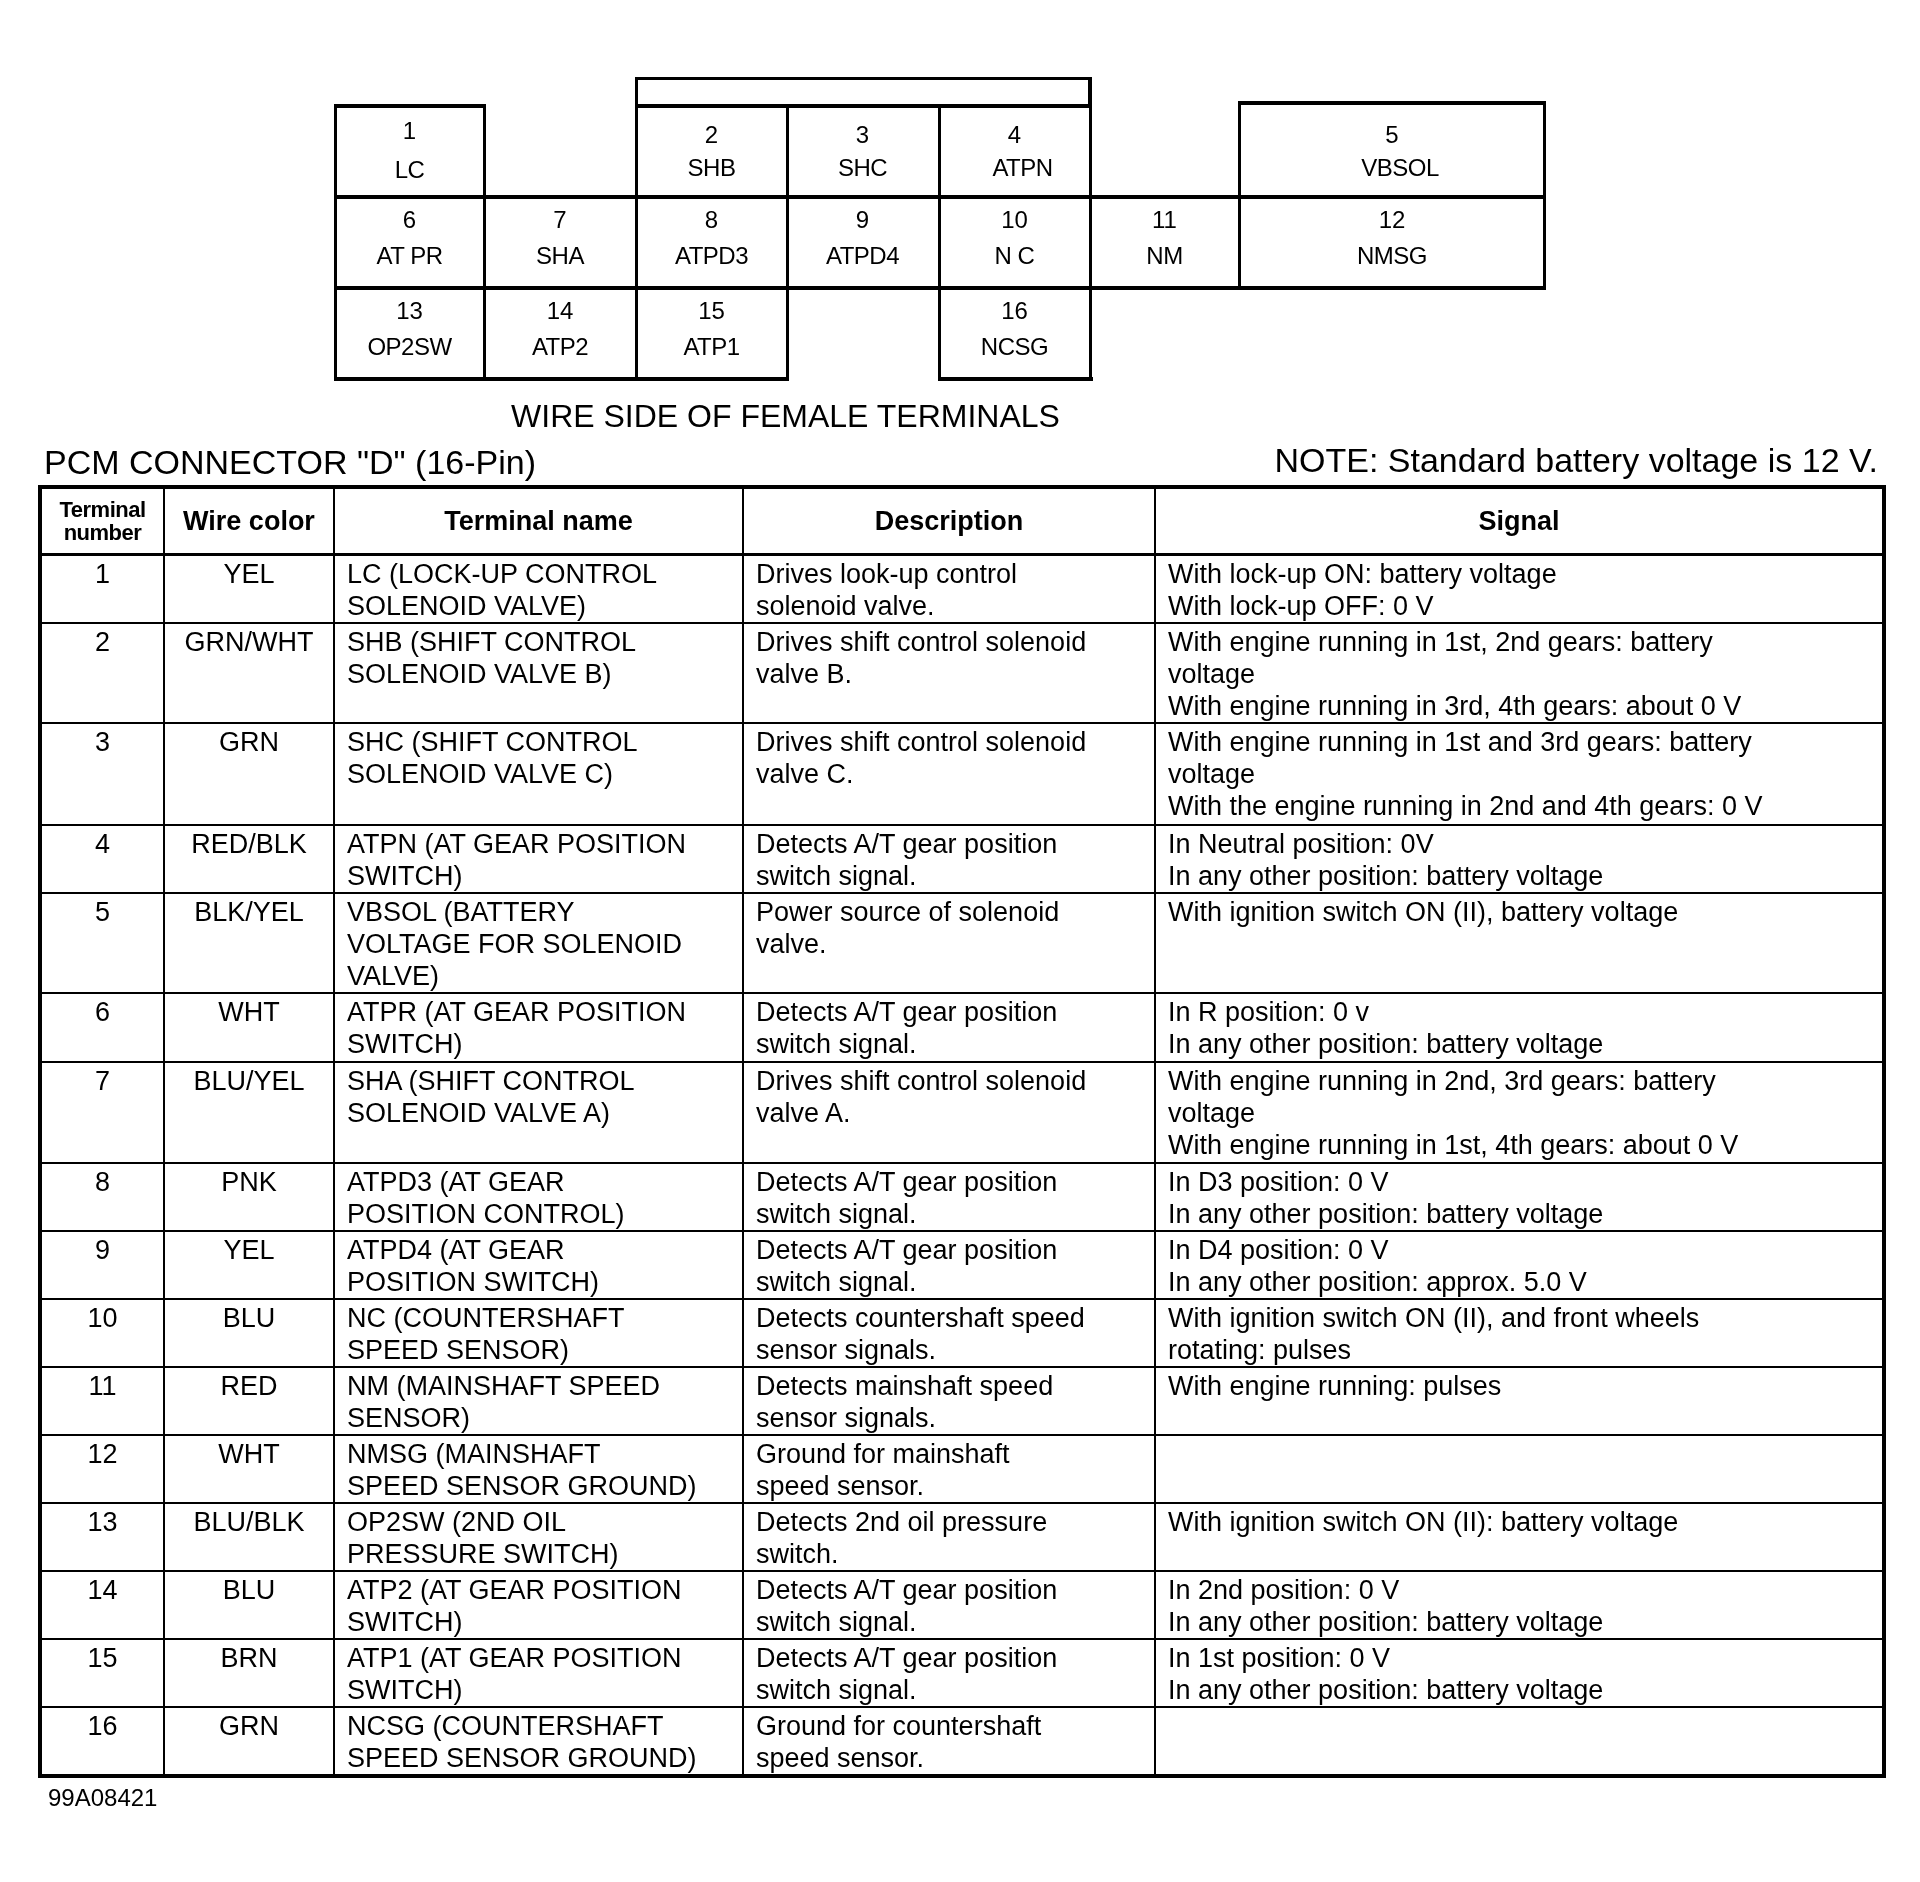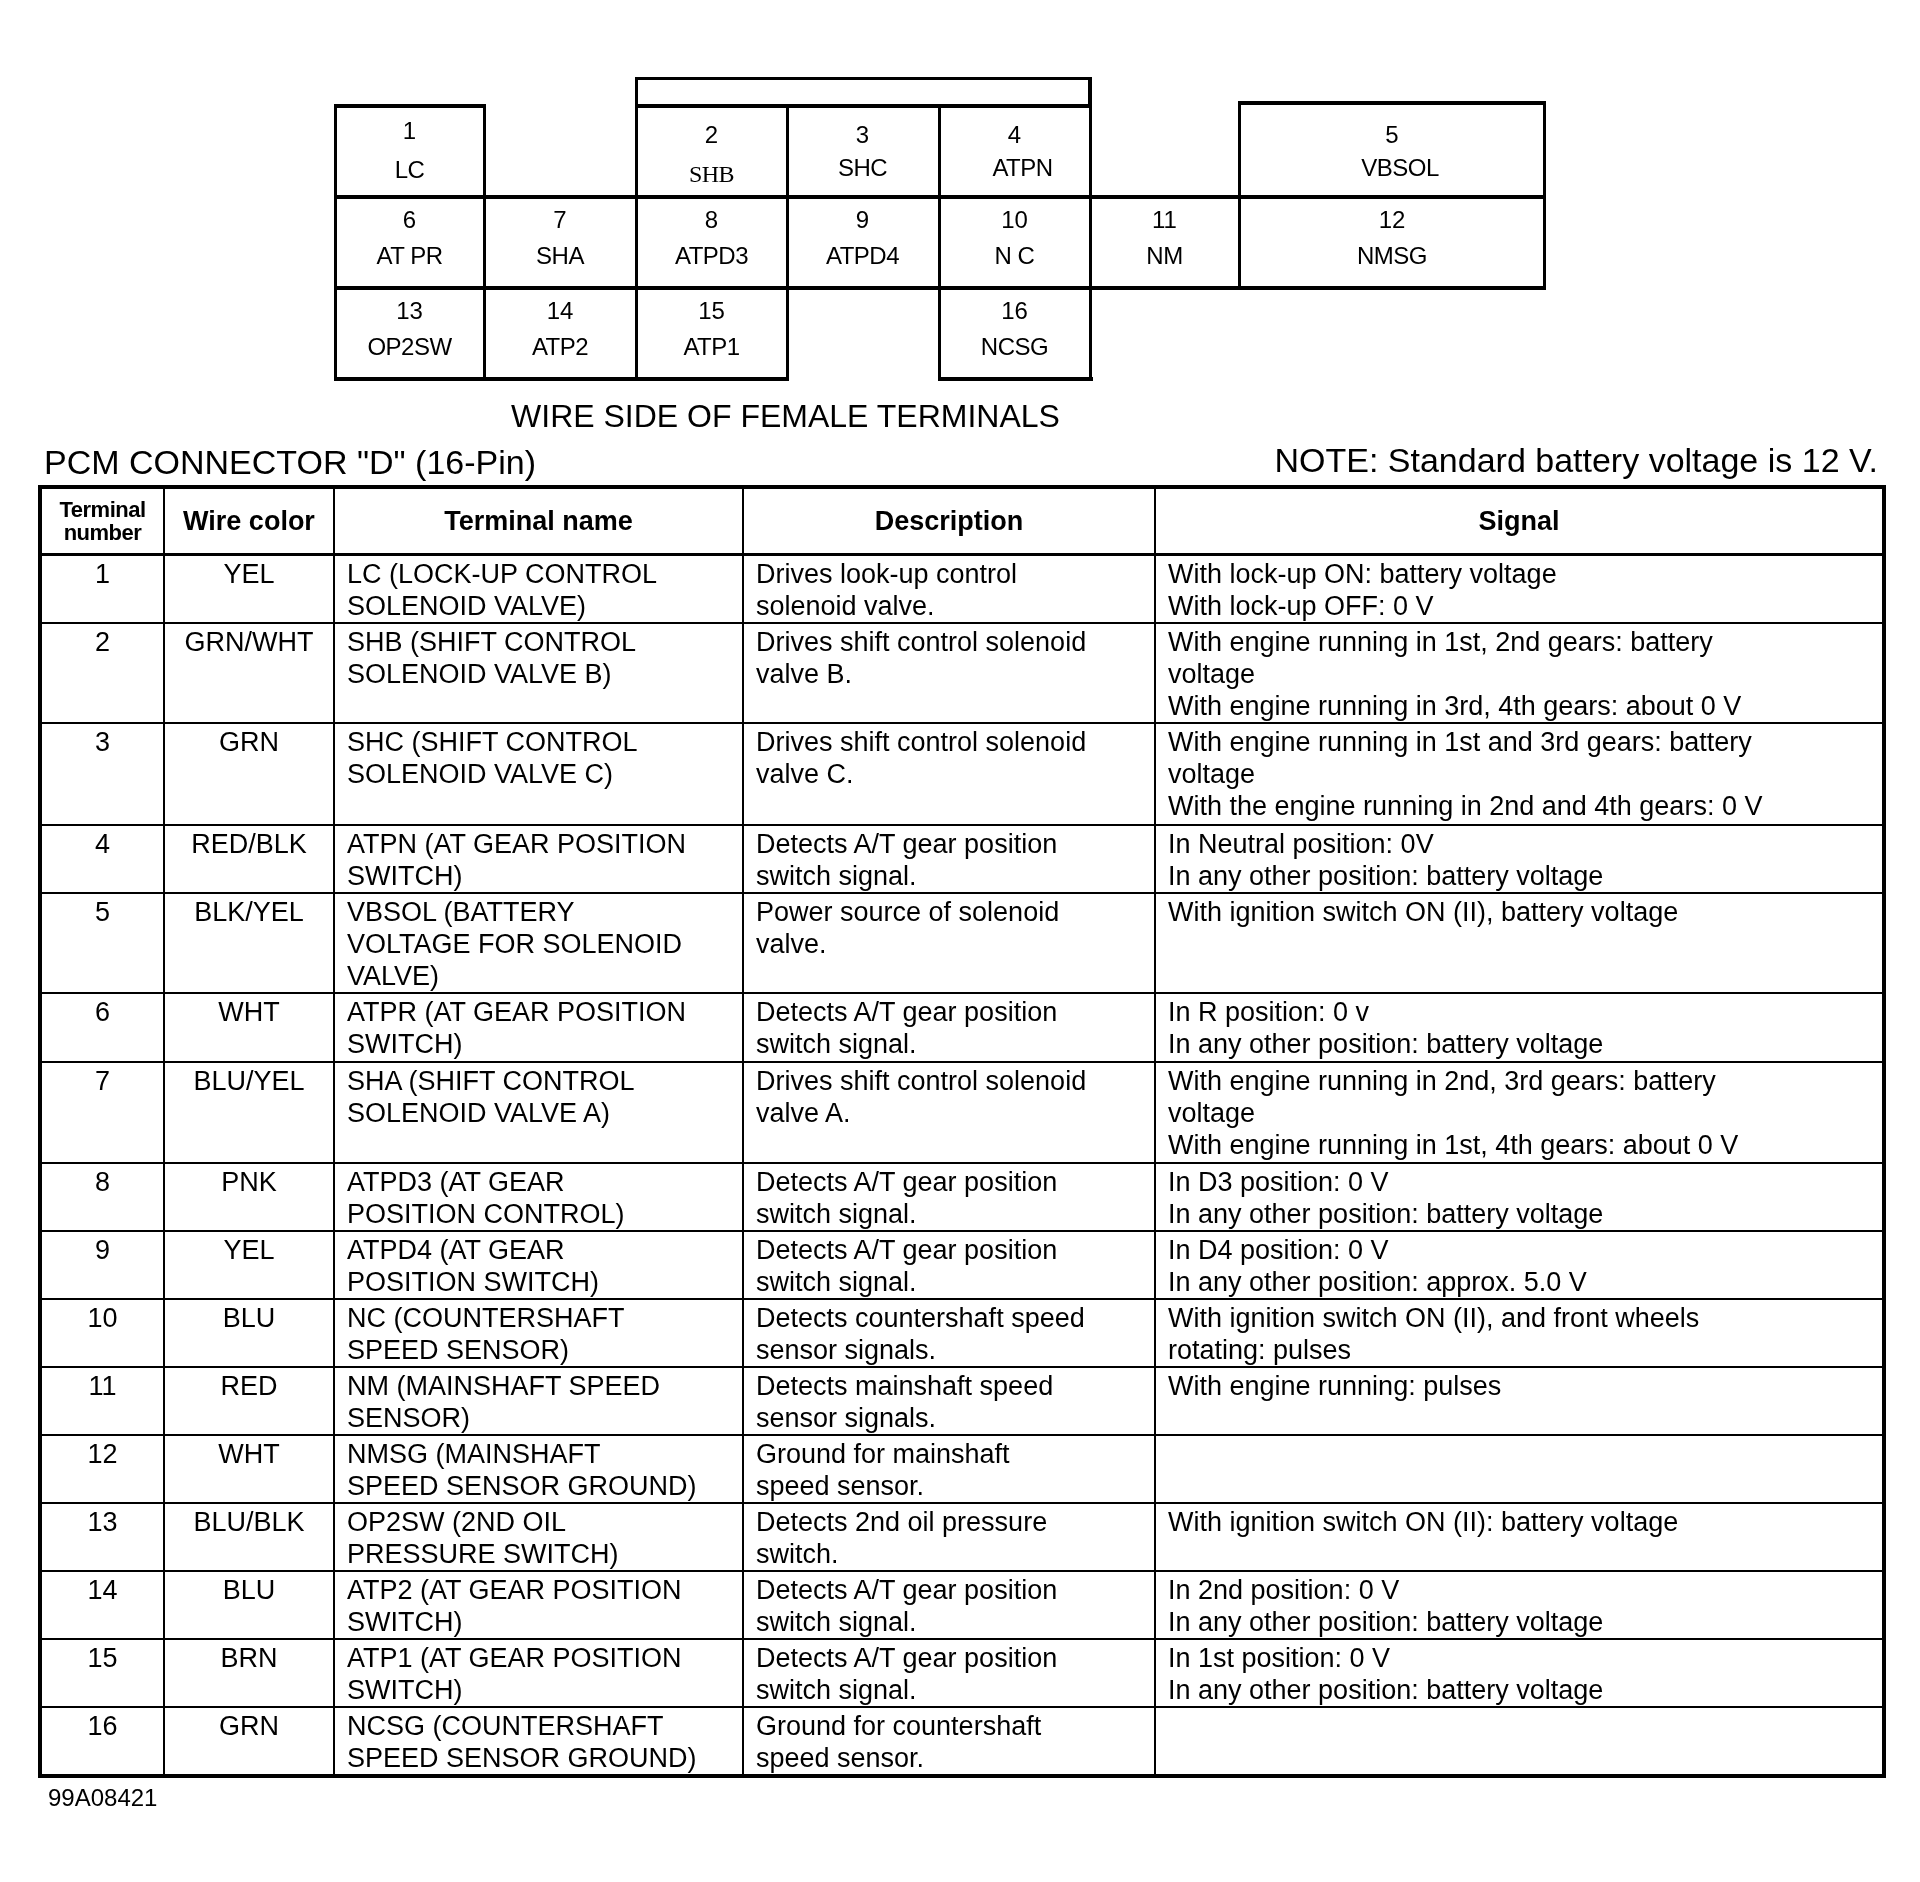--- a/index.html
+++ b/index.html
@@ -57,21 +57,21 @@
   <div class="vline" style="left:1089px; top:77px; height:304px;"></div>
   <div class="vline" style="left:1238px; top:101px; height:189px;"></div>
   <div class="vline" style="left:1543px; top:101px; height:189px;"></div>
 
   <div class="cell" style="left:334px; top:104px; width:151px; height:93px;">
     <div class="num" style="top:14px;">1</div>
     <div class="lbl" style="top:53px;">LC</div>
   </div>
   <div class="cell" style="left:635px; top:104px; width:153px; height:93px;">
     <div class="num" style="top:18px;">2</div>
-    <div class="lbl" style="top:57px;font-family:Liberation Serif, serif;">SHB</div>
+    <div class="lbl" style="top:51px;">SHB</div>
   </div>
   <div class="cell" style="left:786px; top:104px; width:153px; height:93px;">
     <div class="num" style="top:18px;">3</div>
     <div class="lbl" style="top:51px;">SHC</div>
   </div>
   <div class="cell" style="left:938px; top:104px; width:153px; height:93px;">
     <div class="num" style="top:18px;">4</div>
     <div class="lbl" style="top:51px;margin-left:16px;">ATPN</div>
   </div>
   <div class="cell" style="left:1239px; top:101px; width:306px; height:96px;">

